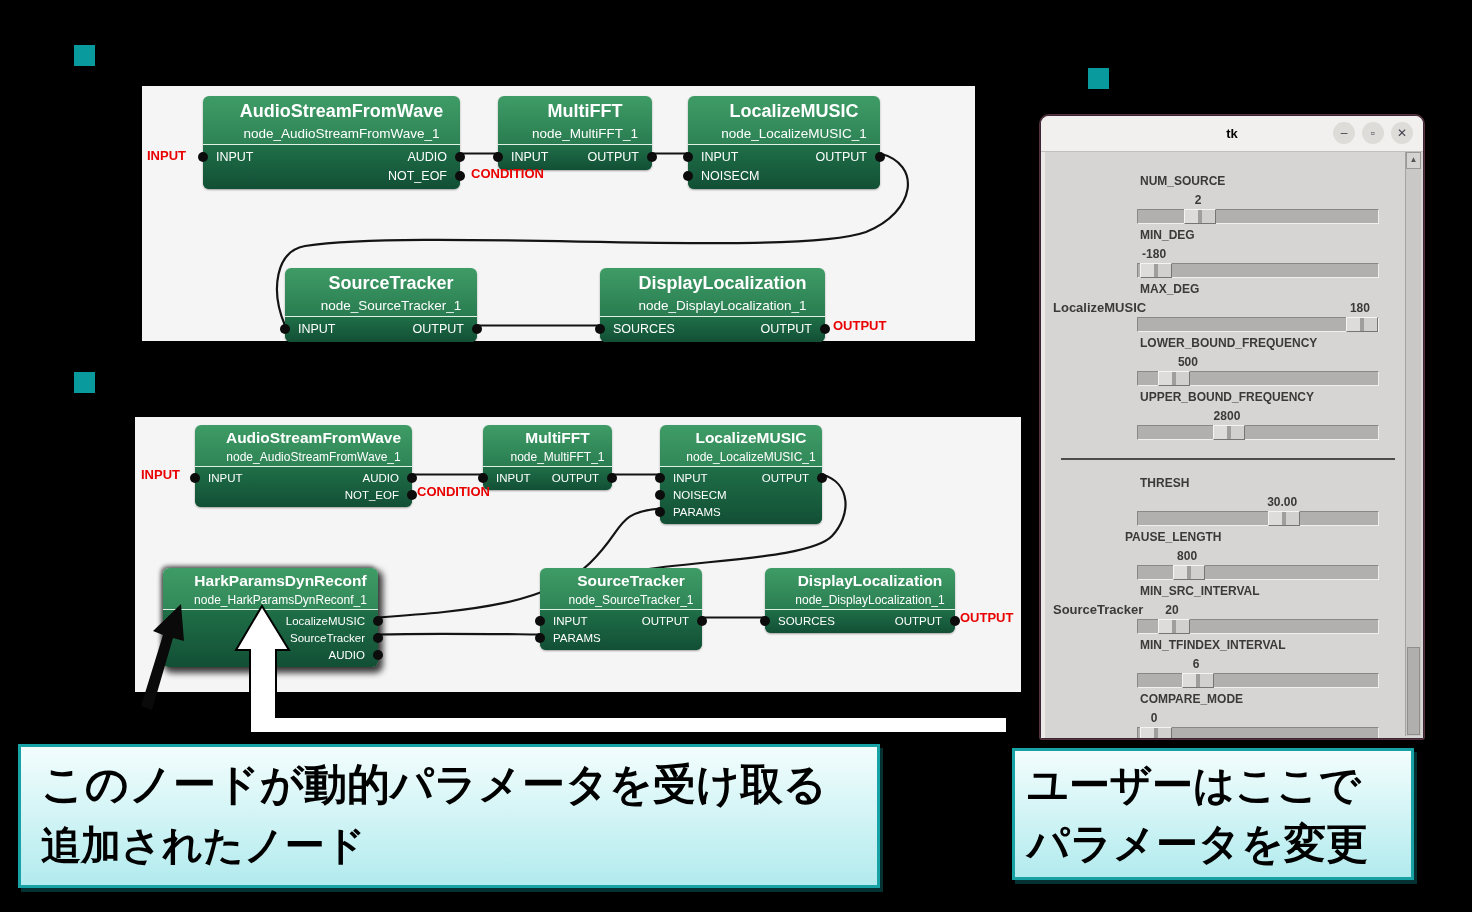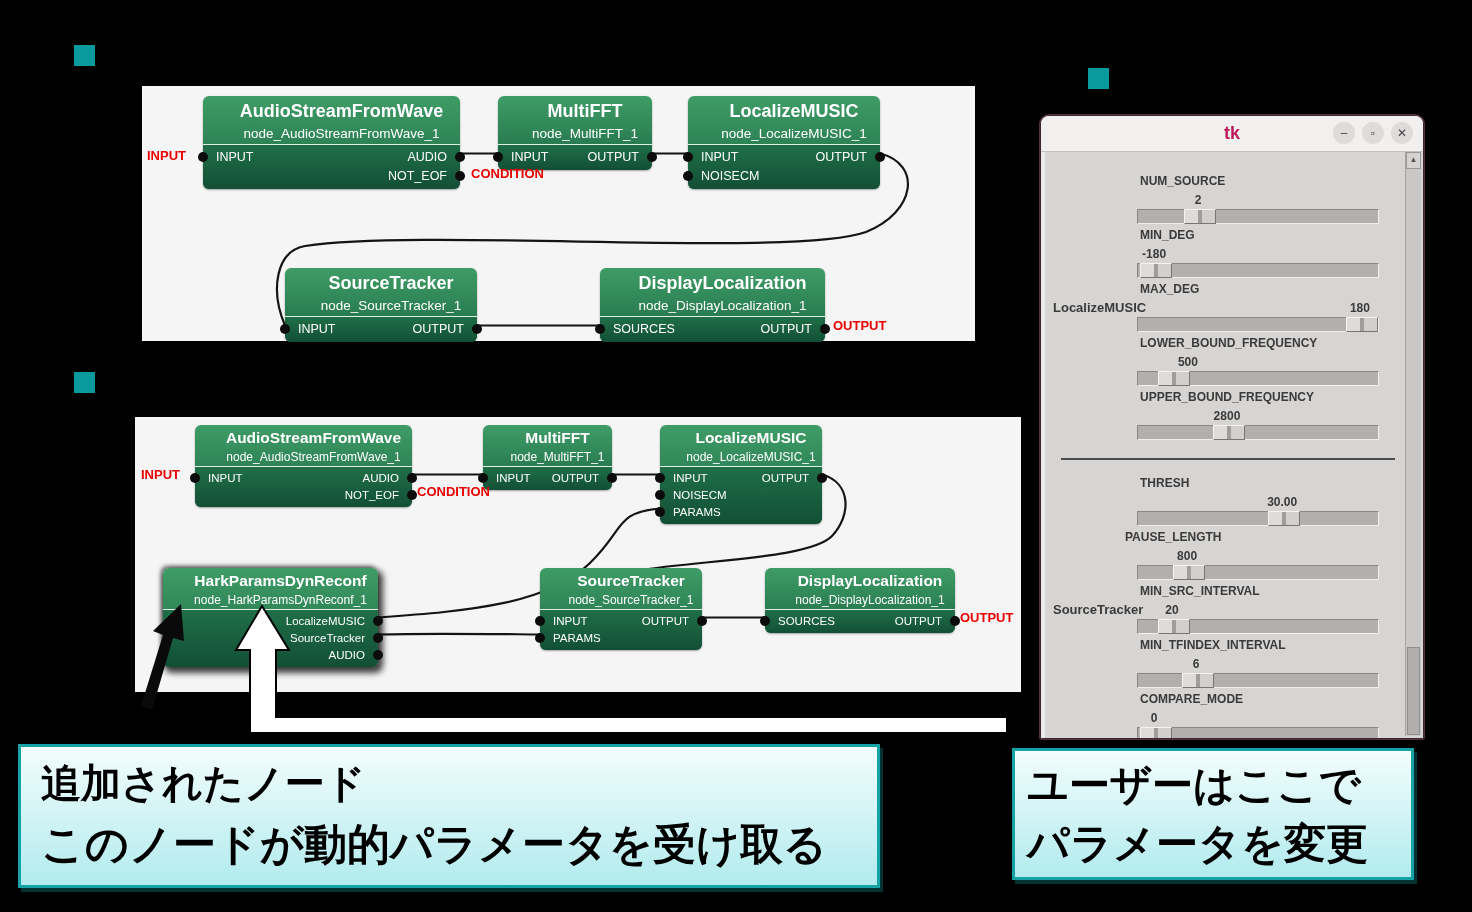--- a/index.html
+++ b/index.html
@@ -29,21 +29,21 @@
   .sm .title{font-size:15.5px;line-height:22px;}
   .sm .subtitle{font-size:12px;line-height:17px;}
   .sm .prow{height:17px;font-size:11.5px;}
   .extlabel{position:absolute;z-index:3;color:#e90000;font-weight:bold;font-size:13px;white-space:nowrap;}
   
   #tkwin{position:absolute;left:1040px;top:115px;width:382px;height:622px;z-index:4;
          border:1px solid #3a2733;border-radius:9px 9px 2px 2px;background:#d7d5d3;
          box-shadow:0 0 0 1px #57313f;}
   #tkbar{height:35px;background:#f2f0ee;border-radius:8px 8px 0 0;border-bottom:1px solid #c2c0be;
          position:relative;display:flex;align-items:center;justify-content:center;}
-  #tktitle{font-weight:bold;font-size:18px;color:#be185d;}
+  #tktitle{font-weight:bold;font-size:13px;color:#000000;}
   .winbtn{position:absolute;top:6px;width:22px;height:22px;border-radius:50%;background:#dedcd9;
           color:#47414e;font-size:12px;line-height:22px;text-align:center;cursor:default;}
   #tkcontent{position:absolute;left:0;top:36px;right:0;bottom:0;background:#d7d5d3;
              border-left:4px solid #eceae8;overflow:hidden;}
   .grouplabel{position:absolute;font-weight:bold;font-size:13px;color:#3a3a3a;white-space:nowrap;}
   .paramlabel{position:absolute;font-weight:bold;font-size:12px;color:#3a3a3a;white-space:nowrap;}
   .paramvalue{position:absolute;font-weight:bold;font-size:12px;color:#3a3a3a;transform:translateX(-50%);}
   .trough{position:absolute;height:13px;background:#b2b0ae;
           border-top:1px solid #8a8886;border-left:1px solid #8a8886;
           border-bottom:1px solid #f1efed;border-right:1px solid #f1efed;}
@@ -341,22 +341,22 @@
           <div class="grouplabel" style="left: 8px; top: 450px;">SourceTracker</div>
         </div>
       <div id="scrollbar">
         <div id="sb-up">▲</div>
         <div id="sb-thumb" style="top:495px;height:86px"></div>
       </div>
     </div>
   </div>
 
   <div class="caption" style="left:18px;top:744px;width:836px;height:132px;padding:6px 0 0 20px">
+    <div class="cline" style="font-size:43px;line-height:62px">このノードが動的パラメータを受け取る</div>
     <div class="cline" style="font-size:40px;line-height:60px">追加されたノード</div>
-    <div class="cline" style="font-size:43px;line-height:62px">このノードが動的パラメータを受け取る</div>
   </div>
   <div class="caption" style="left:1012px;top:748px;width:384px;height:122px;padding:4px 0 0 12px">
     <div class="cline" style="font-size:41px;line-height:60px">ユーザーはここで</div>
     <div class="cline" style="font-size:42px;line-height:58px">パラメータを変更</div>
   </div>
 <span class="extlabel" style="left: 147px; top: 148px;">INPUT</span>
     <span class="extlabel" style="left: 471px; top: 166px;">CONDITION</span>
     <span class="extlabel" style="left: 833px; top: 318px;">OUTPUT</span>
     <span class="extlabel" style="left: 141px; top: 467px;">INPUT</span>
     <span class="extlabel" style="left: 417px; top: 484px;">CONDITION</span>

